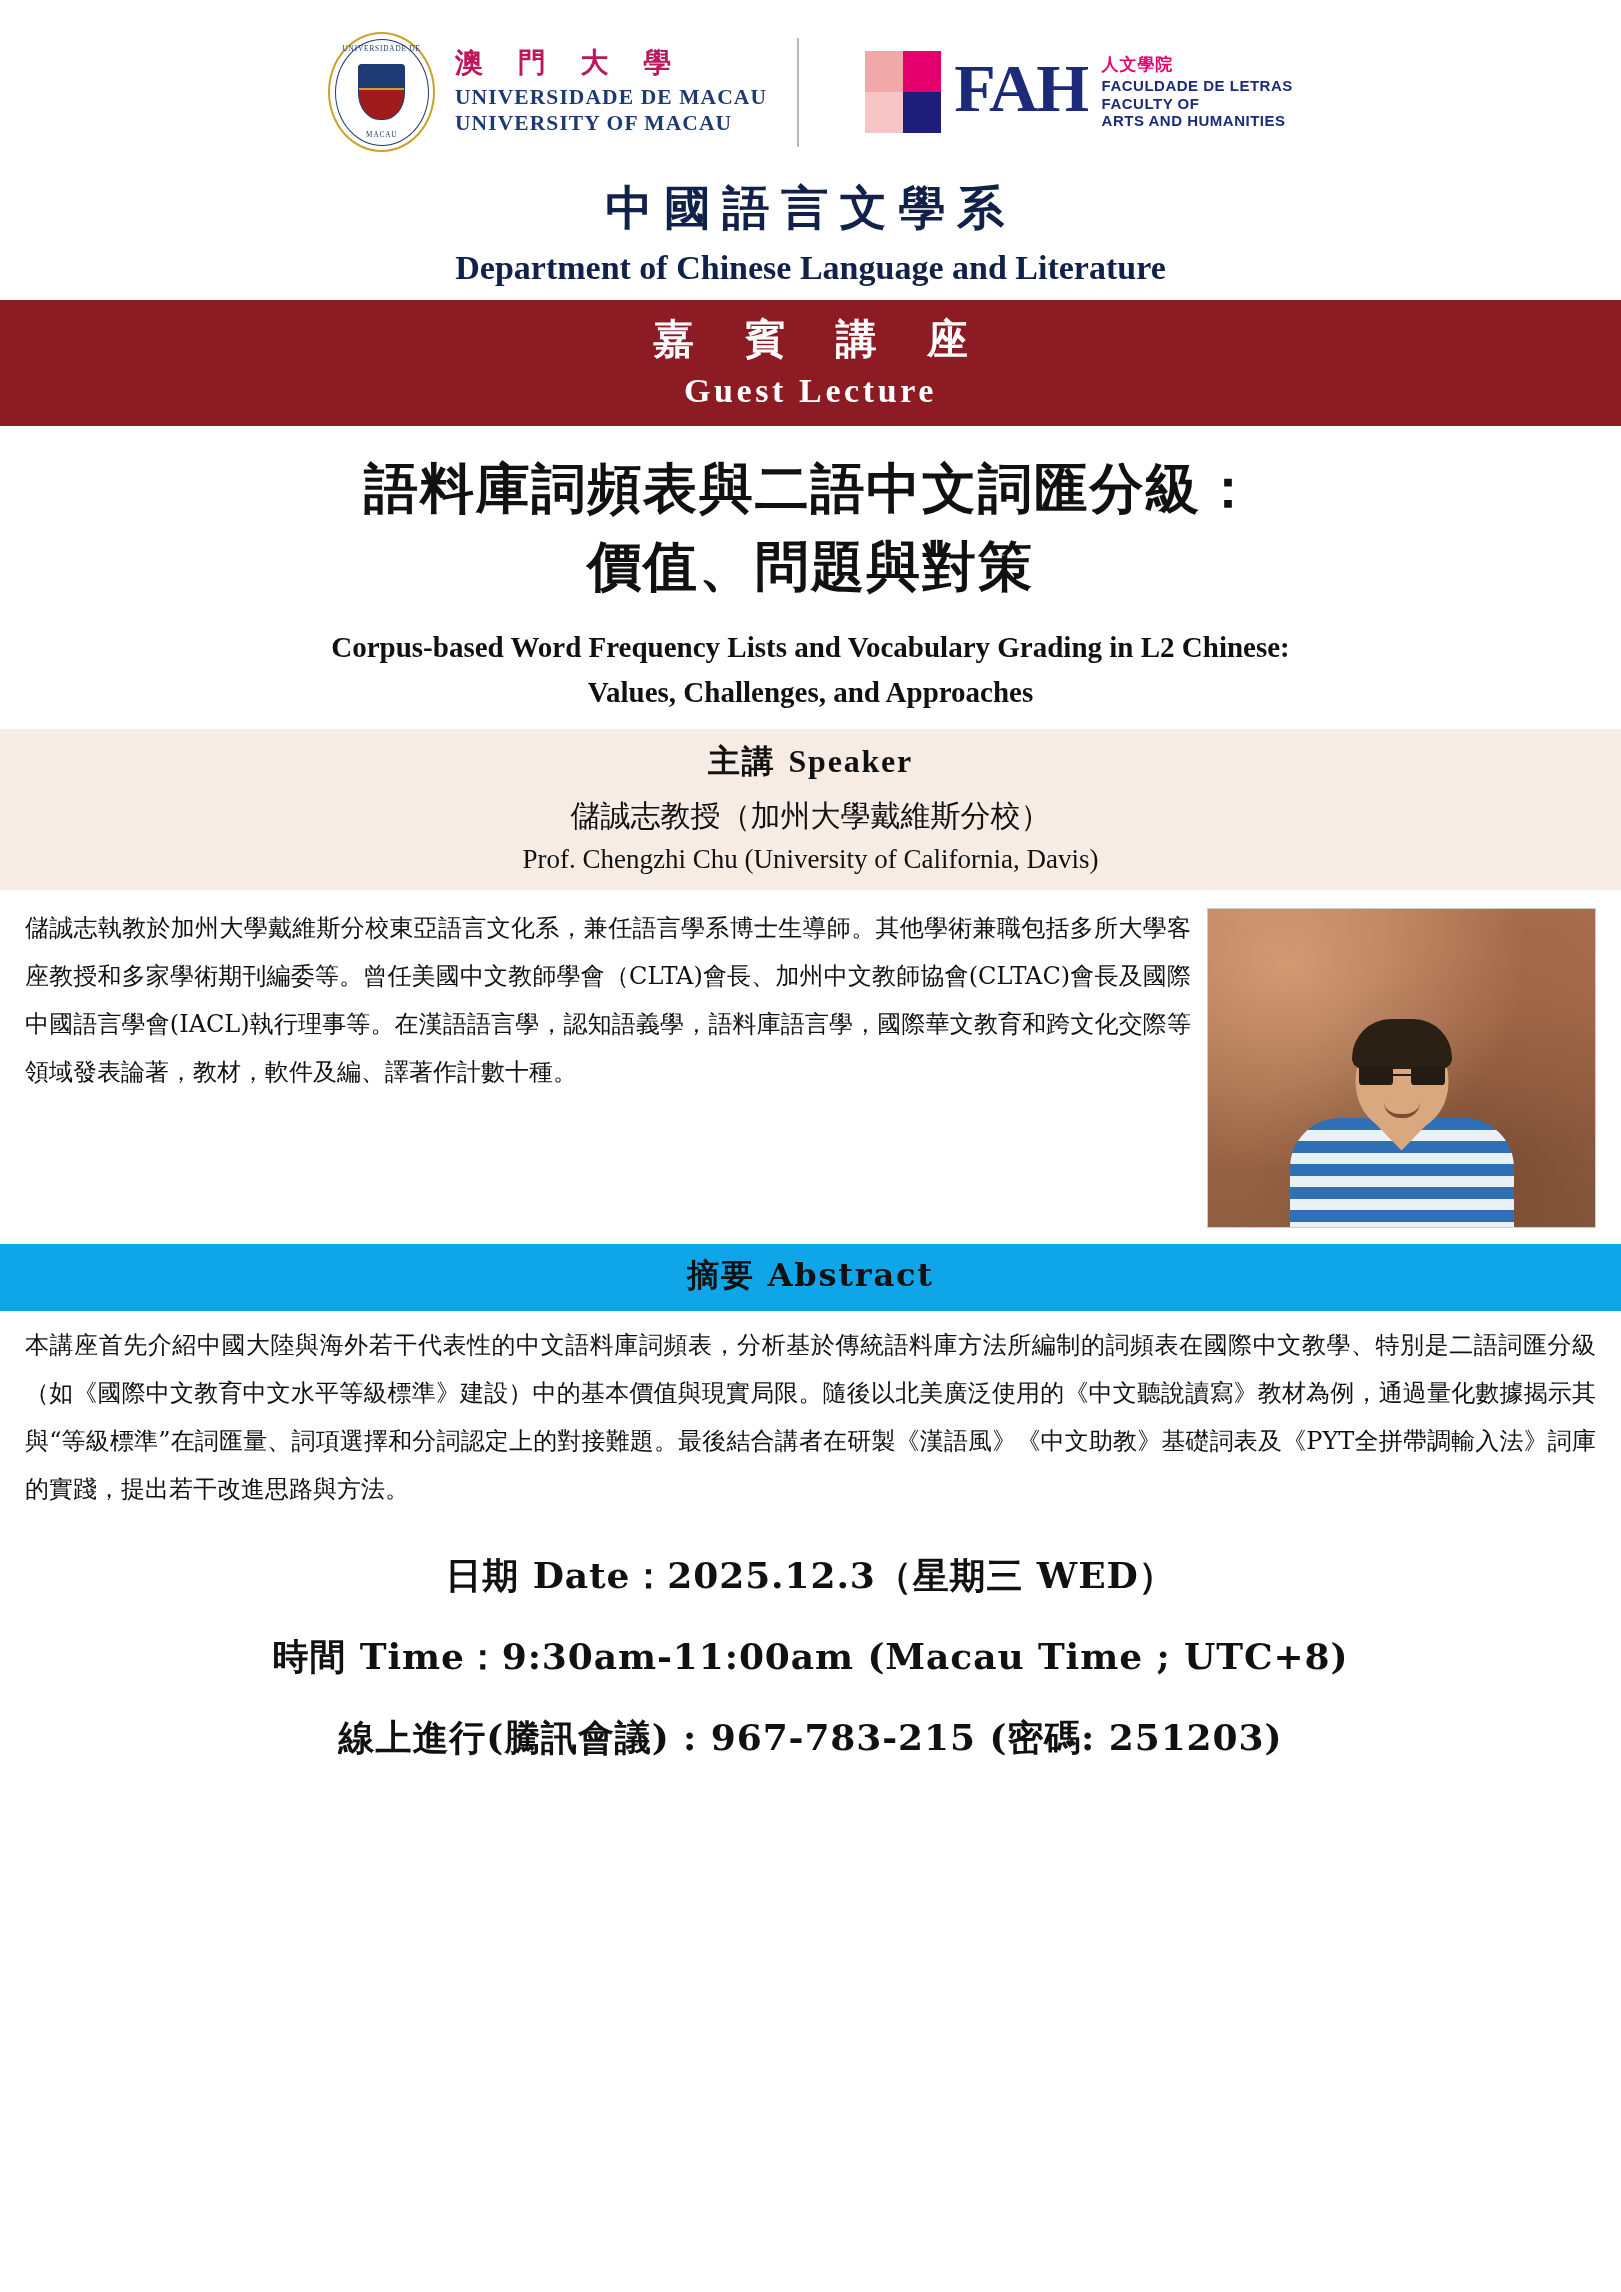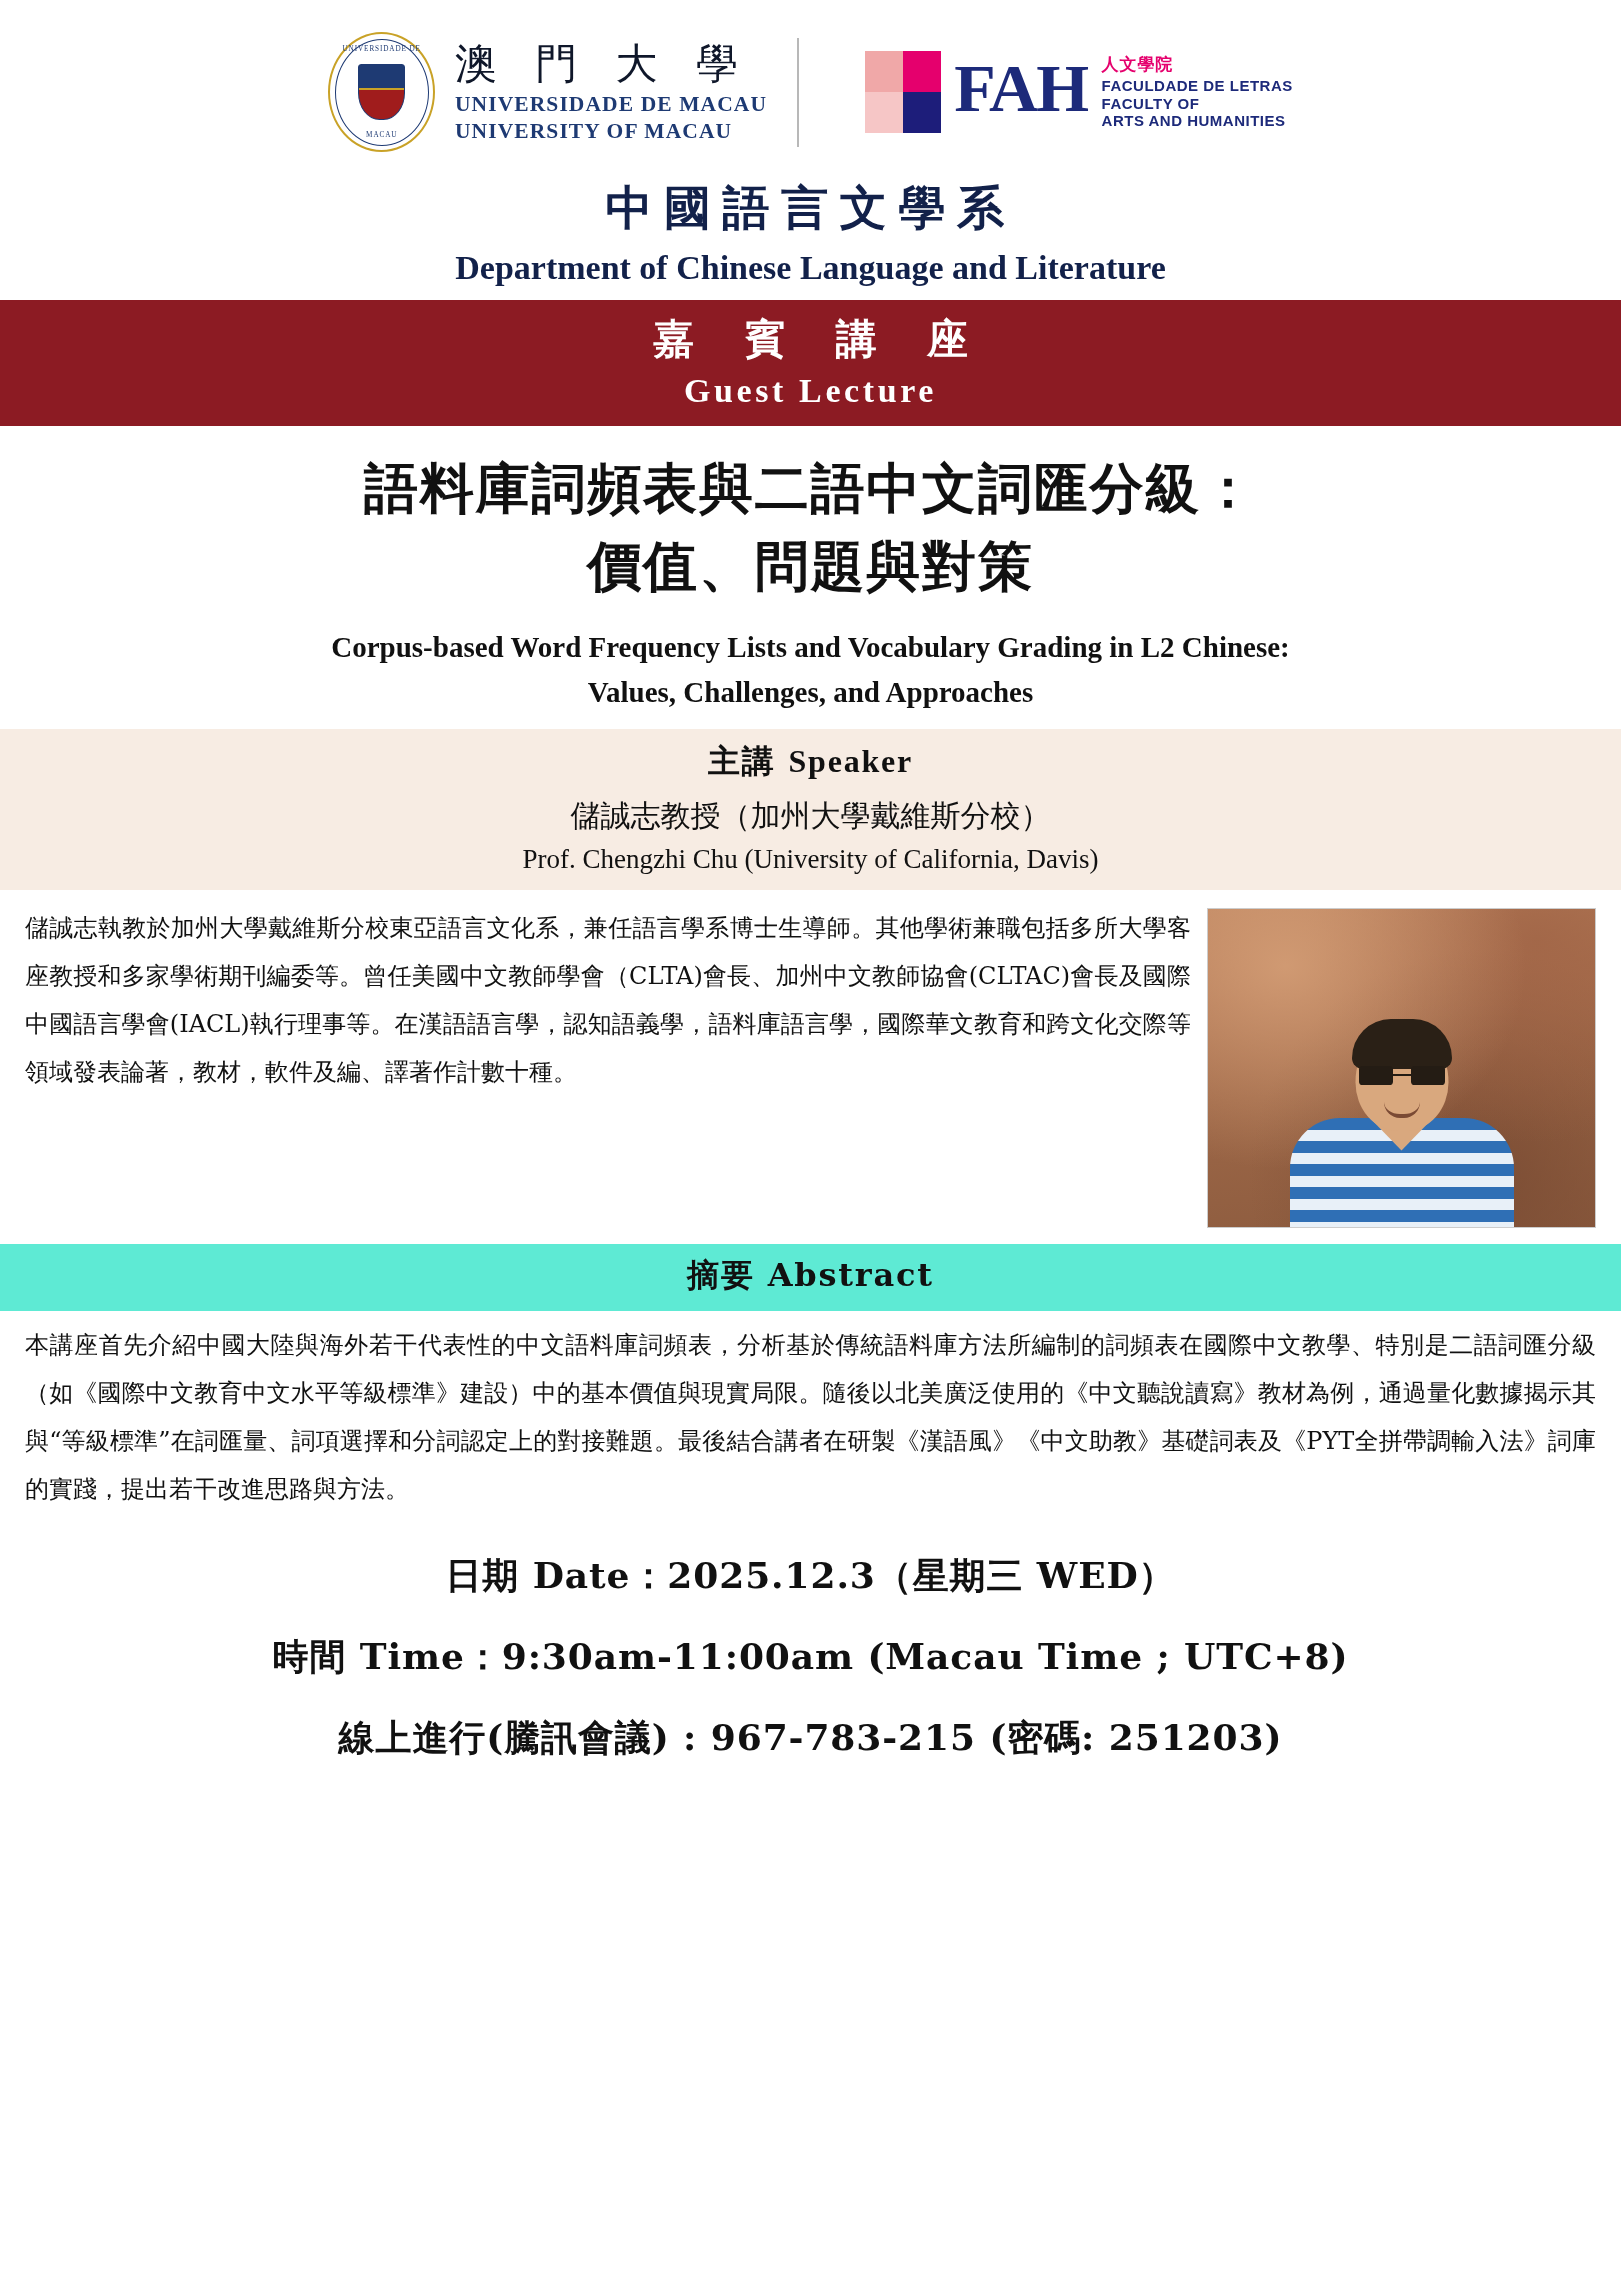--- a/index.html
+++ b/index.html
@@ -79,24 +79,24 @@
     text-align: center;
     font-size: 7.2px;
     color: #1e3a73;
     letter-spacing: 0.9px;
   }
   .um-seal .seal-top-text { top: 10.7px; }
   .um-seal .seal-bottom-text { bottom: 10.7px; }
 
   .um-names { line-height: 1.1; }
   .um-names .cn {
-    font-size: 42px;
+    font-size: 28px;
     letter-spacing: 12.5px;
-    color: #0f172a;
-    font-weight: 400;
+    color: #be185d;
+    font-weight: 700;
     font-family: "DejaVu Serif", serif;
   }
   .um-names .pt {
     font-size: 21.5px;
     letter-spacing: 1.1px;
     color: #1e3a73;
     font-weight: 700;
     font-family: "Liberation Serif", serif;
     margin-top: 6.3px;
   }
@@ -370,21 +370,21 @@
     font-family: "DejaVu Serif", serif;
     font-size: 24px;
     line-height: 2.0;
     color: #111;
     margin: 0 0 5.4px 0;
     text-align: justify;
   }
 
   
   .abstract-band {
-    background: #5eead4;
+    background: #0ea5e9;
     text-align: center;
     padding: 10.7px 0 12.5px;
     margin-top: 7.2px;
   }
   .abstract-band .h {
     font-family: "DejaVu Serif", serif;
     font-size: 32px;
     font-weight: 700;
     letter-spacing: 1.8px;
     color: #111;

